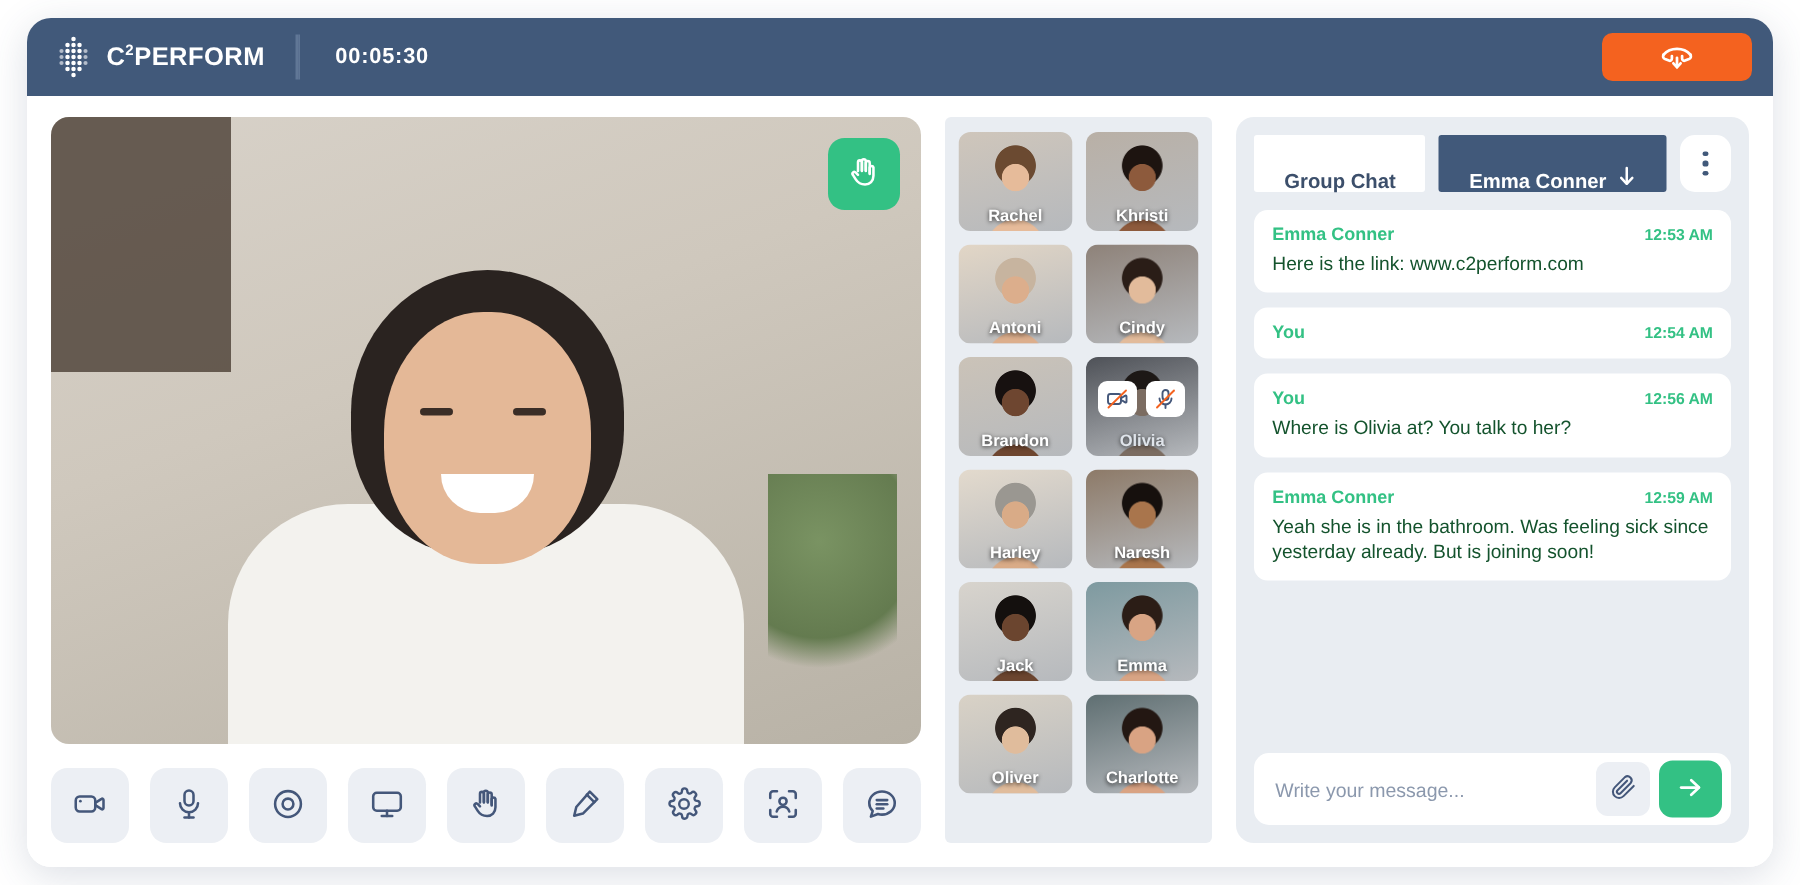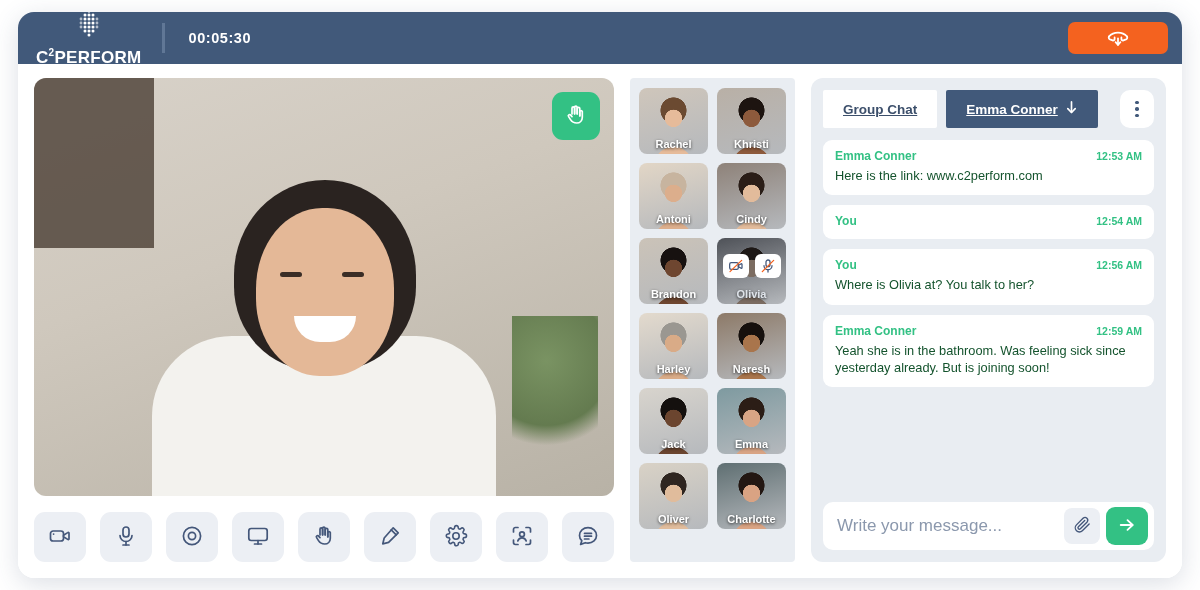--- a/index.html
+++ b/index.html
@@ -18,21 +18,21 @@
     overflow: hidden;
   }
 
   
   .header {
     height: 52px; background: #41597a;
     display: flex; align-items: center;
     padding: 0 14px 0 18px;
     color: #ffffff;
   }
-  .logo-wrap { display: flex; align-items: center; gap: 9px; padding-right: 20px; flex-direction: column; }
+  .logo-wrap { display: flex; align-items: center; gap: 9px; padding-right: 20px; }
   .logo-mark { width: 26px; height: 30px; }
   .logo-text {
     font-size: 17px; font-weight: bold; letter-spacing: .3px; white-space: nowrap;
   }
   .logo-text sup { font-size: 10px; vertical-align: super; }
   .hdr-div { width: 1px; height: 30px; background: #6b82a0; opacity:.75; }
   .hdr-item {
     font-size: 14.5px; font-weight: bold; letter-spacing: .55px;
     padding: 0 24px; white-space: nowrap;
   }
@@ -138,21 +138,21 @@
 
   
   .chat {
     flex: 1; background: #e9edf2; border-radius: 12px;
     display: flex; flex-direction: column; padding: 12px 12px 12px 12px;
   }
   .chat-head { display: flex; align-items: center; gap: 9px; }
   .tab {
     height: 38px; padding: 0 20px; border-radius: 2px; border: none;
     font-size: 13.5px; font-weight: bold; cursor: pointer;
-    display: flex; align-items: center; gap: 7px; white-space: nowrap; text-decoration: underline;
+    display: flex; align-items: flex-end; gap: 7px; white-space: nowrap;
   }
   .tab.inactive { background: #ffffff; color: #3c4f6b; }
   .tab.active { background: #41597a; color: #ffffff; }
   .kebab {
     margin-left: auto; width: 34px; height: 38px; border-radius: 10px;
     background: #ffffff; border: none; cursor: pointer;
     display: flex; flex-direction: column; align-items: center;
     justify-content: center; gap: 3px;
   }
   .kebab i { width: 3.5px; height: 3.5px; border-radius: 50%; background: #41597a; display:block; }
@@ -164,21 +164,21 @@
   .msg-time { margin-left: auto; font-size: 10.5px; font-weight: bold; color: #33c184; }
   .msg-text { margin-top: 4px; font-size: 12.8px; color: #14532d; line-height: 1.35; }
 
   .composer {
     margin-top: 10px; height: 48px; background: #ffffff; border-radius: 10px;
     display: flex; align-items: center; padding: 0 6px 0 14px; gap: 6px;
   }
   .composer input {
     flex: 1; border: none; outline: none; background: transparent;
     font-family: "Liberation Sans", sans-serif;
-    font-size: 17px; color: #be185d;
+    font-size: 13px; color: #be185d;
   }
   .composer input::placeholder { color: #8b98ad; }
   .attach {
     width: 36px; height: 36px; border-radius: 8px; background: #eceff4;
     border: none; cursor: pointer; display: flex; align-items: center; justify-content: center;
   }
   .send {
     width: 42px; height: 38px; border-radius: 9px; background: #33c184;
     border: none; cursor: pointer; display: flex; align-items: center; justify-content: center;
   }

